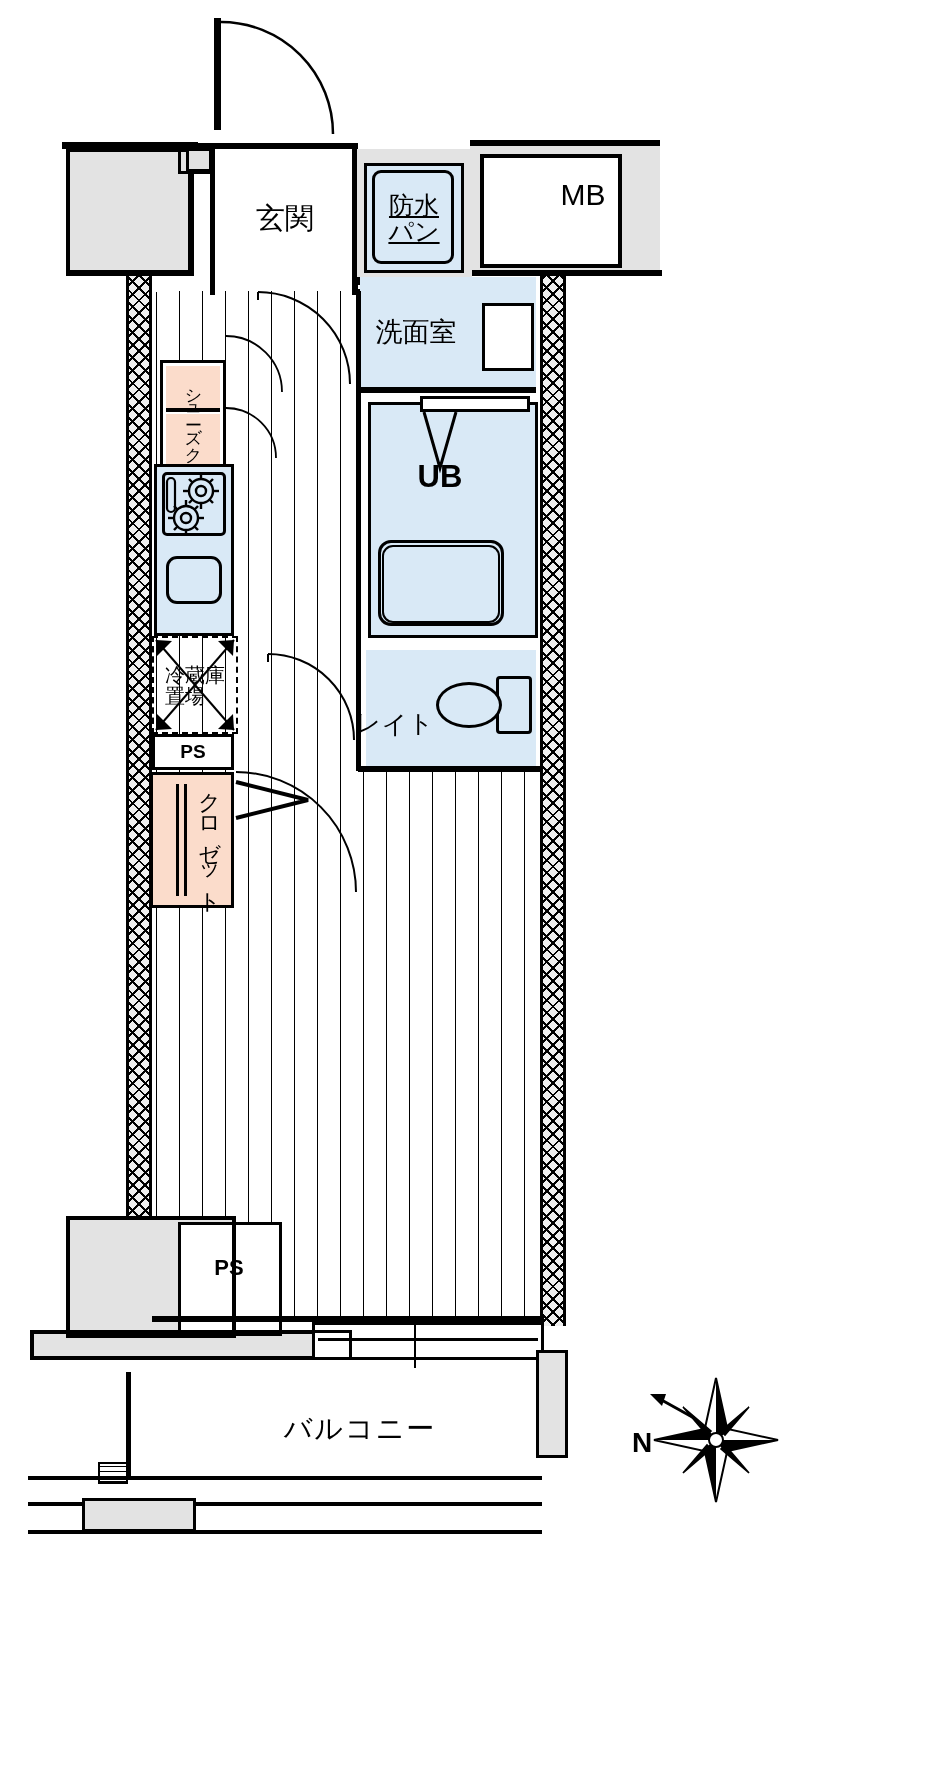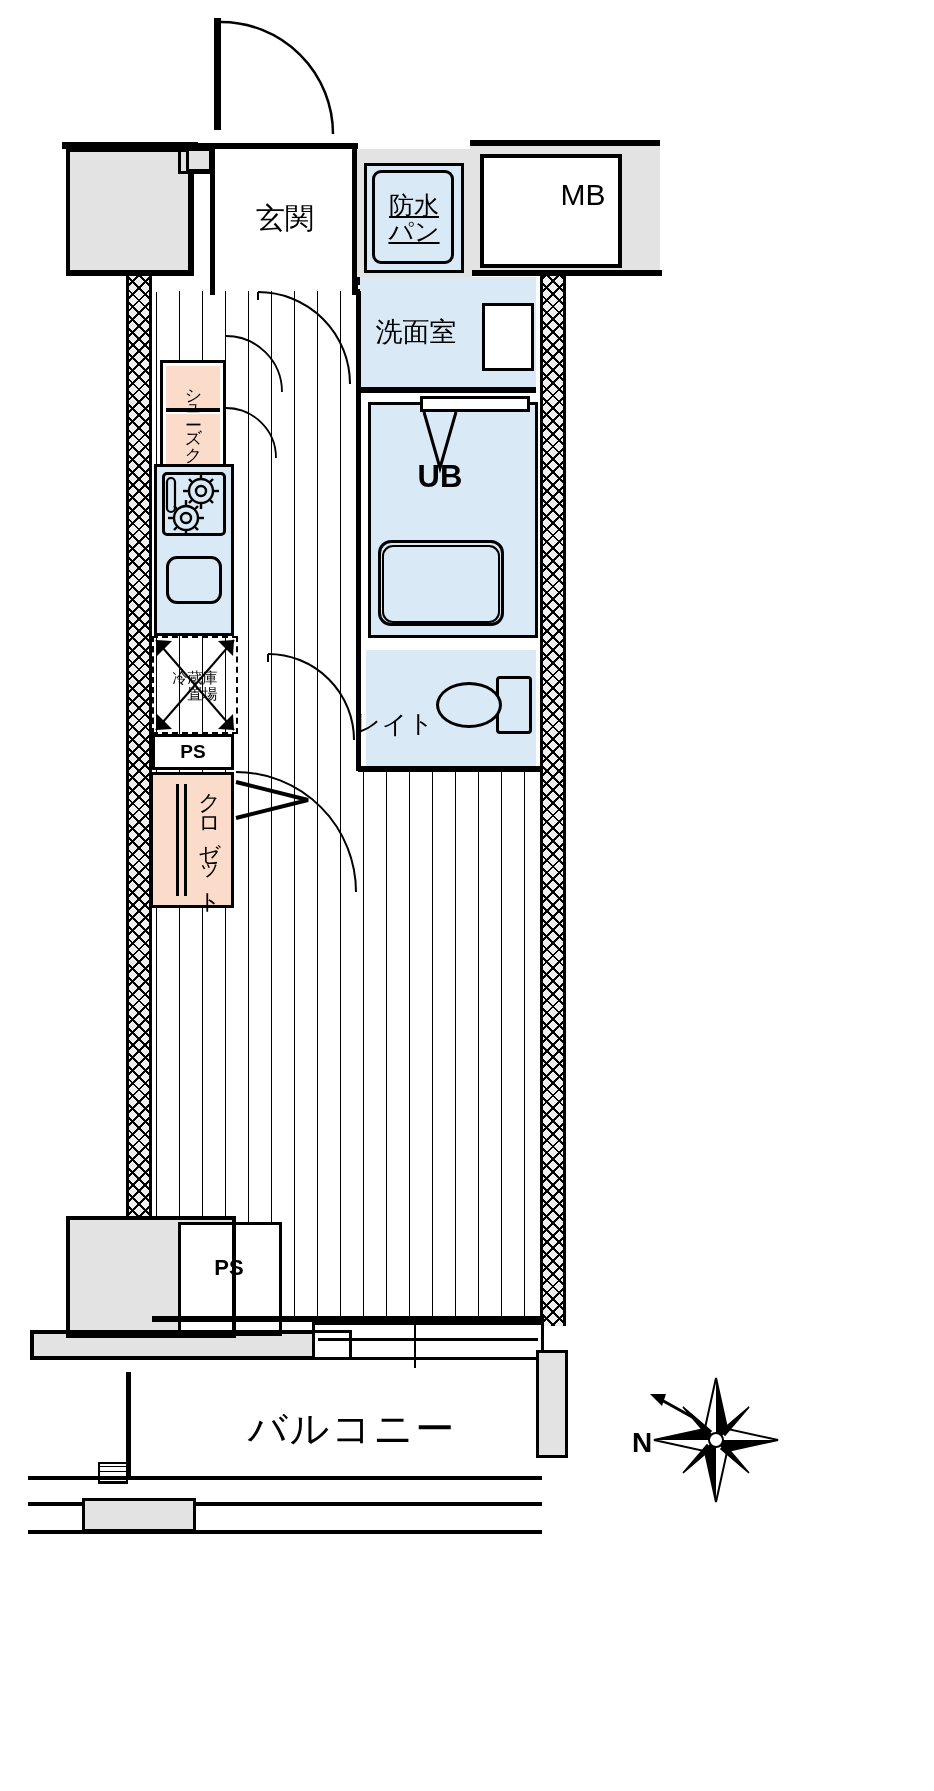--- a/index.html
+++ b/index.html
@@ -135,21 +135,21 @@
   <div class="abs f-peach" style="left:166px;top:366px;width:54px;height:42px;"></div>
   <div class="abs f-peach" style="left:166px;top:414px;width:54px;height:88px;"></div>
   <div class="abs wall" style="left:166px;top:408px;width:54px;height:4px;"></div>
   <div class="lbl vlbl" style="left:175px;top:365px;width:36px;height:140px;font-size:17px;">シューズクローク</div>
 
   <div class="abs f-blue ln3" style="left:154px;top:464px;width:80px;height:172px;"></div>
   <div class="abs f-blue ln3" style="left:162px;top:472px;width:64px;height:64px;border-radius:5px;"></div>
   <div class="abs f-blue ln3" style="left:166px;top:556px;width:56px;height:48px;border-radius:11px;"></div>
 
   <div class="abs dash" style="left:152px;top:636px;width:86px;height:98px;background:transparent;"></div>
-  <div class="lbl" style="left:152px;top:655px;width:86px;height:62px;font-size:15px;flex-direction:column;text-align:right;">冷蔵庫
+  <div class="lbl" style="left:152px;top:655px;width:86px;height:62px;font-size:20px;flex-direction:column;">冷蔵庫
 置場</div>
 
   <div class="abs f-white ln3" style="left:152px;top:734px;width:82px;height:36px;"></div>
   <div class="lbl" style="left:152px;top:736px;width:82px;height:32px;font-size:19px;font-weight:600;">PS</div>
 
   <div class="abs f-peach ln3" style="left:150px;top:772px;width:84px;height:136px;"></div>
   <div class="abs wall" style="left:176px;top:784px;width:3px;height:112px;"></div>
   <div class="abs wall" style="left:184px;top:784px;width:3px;height:112px;"></div>
   <div class="lbl vlbl" style="left:192px;top:778px;width:36px;height:124px;font-size:22px;">クロゼット</div>
 
@@ -191,21 +191,21 @@
   <div class="abs f-gray ln4" style="left:30px;top:1330px;width:322px;height:30px;"></div>
 
   <div class="abs f-white ln3" style="left:178px;top:1222px;width:104px;height:114px;"></div>
   <div class="lbl" style="left:192px;top:1252px;width:74px;height:32px;font-size:22px;font-weight:600;">PS</div>
 
   <div class="abs f-white ln3" style="left:312px;top:1322px;width:232px;height:38px;"></div>
   <div class="abs wall" style="left:318px;top:1338px;width:220px;height:3px;"></div>
   <div class="abs wall" style="left:414px;top:1328px;width:2px;height:28px;"></div>
 
   <div class="abs f-white" style="left:30px;top:1362px;width:512px;height:114px;"></div>
-  <div class="lbl" style="left:236px;top:1408px;width:232px;height:42px;font-size:39px;letter-spacing:2px;">バルコニー</div>
+  <div class="lbl" style="left:244px;top:1408px;width:232px;height:42px;font-size:28px;letter-spacing:2px;">バルコニー</div>
 
   <div class="abs wall" style="left:126px;top:1372px;width:5px;height:106px;"></div>
   <div class="abs f-white ln2" style="left:98px;top:1462px;width:30px;height:22px;
               background-image:repeating-linear-gradient(0deg,#000 0 1px,transparent 1px 5px);"></div>
 
   <div class="abs wall" style="left:28px;top:1476px;width:514px;height:4px;"></div>
   <div class="abs wall" style="left:28px;top:1502px;width:514px;height:4px;"></div>
   <div class="abs wall" style="left:28px;top:1530px;width:514px;height:4px;"></div>
   <div class="abs f-gray ln3" style="left:82px;top:1498px;width:114px;height:34px;"></div>
 

